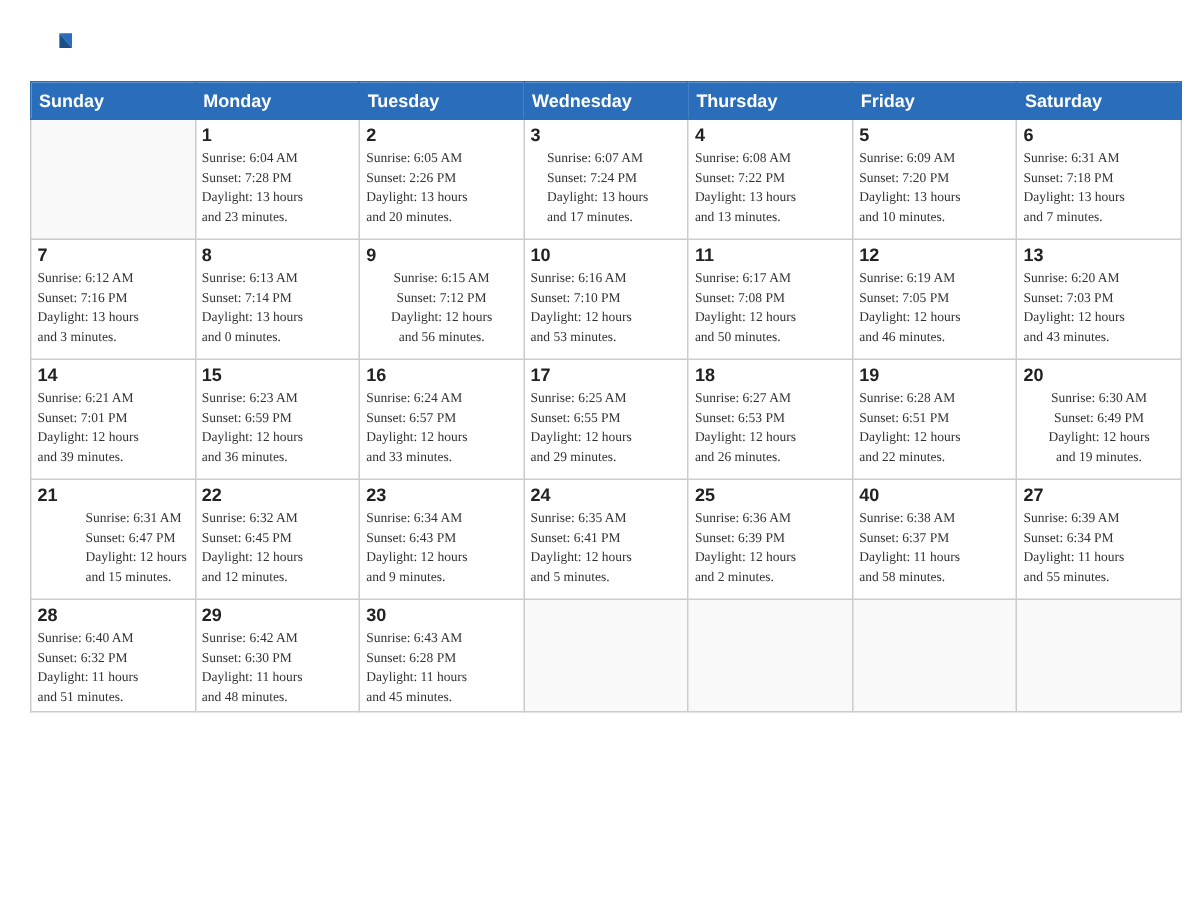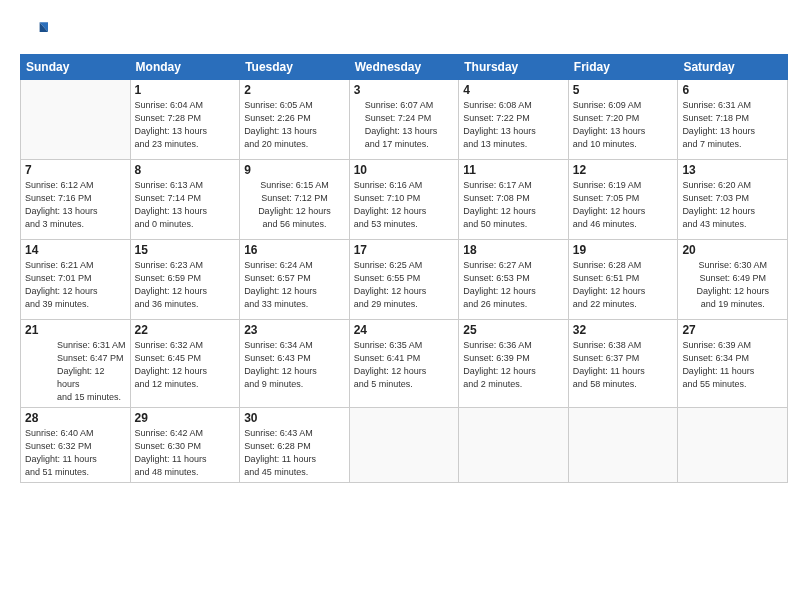--- a/index.html
+++ b/index.html
@@ -86,20 +86,21 @@
       font-size: 12px;
       font-weight: bold;
       color: #222;
       display: block;
       margin-bottom: 2px;
     }
     .day-info {
       font-size: 9px;
       color: #333;
       line-height: 1.45;
+      font-family: Liberation Serif, serif;
     }
     .empty-cell {
       background: #f9f9f9;
     }
     .last-row td {
       height: 75px;
     }
   </style>
 </head>
 <body>
@@ -312,21 +313,21 @@
 and 5 minutes.</div>
           </td>
           <td>
             <span class="day-num">25</span>
             <div class="day-info" style="white-space: pre-line;">Sunrise: 6:36 AM
 Sunset: 6:39 PM
 Daylight: 12 hours
 and 2 minutes.</div>
           </td>
           <td>
-            <span class="day-num">32</span>
+            <span class="day-num">40</span>
             <div class="day-info" style="white-space: pre-line;">Sunrise: 6:38 AM
 Sunset: 6:37 PM
 Daylight: 11 hours
 and 58 minutes.</div>
           </td>
           <td>
             <span class="day-num">27</span>
             <div class="day-info" style="white-space: pre-line;">Sunrise: 6:39 AM
 Sunset: 6:34 PM
 Daylight: 11 hours

